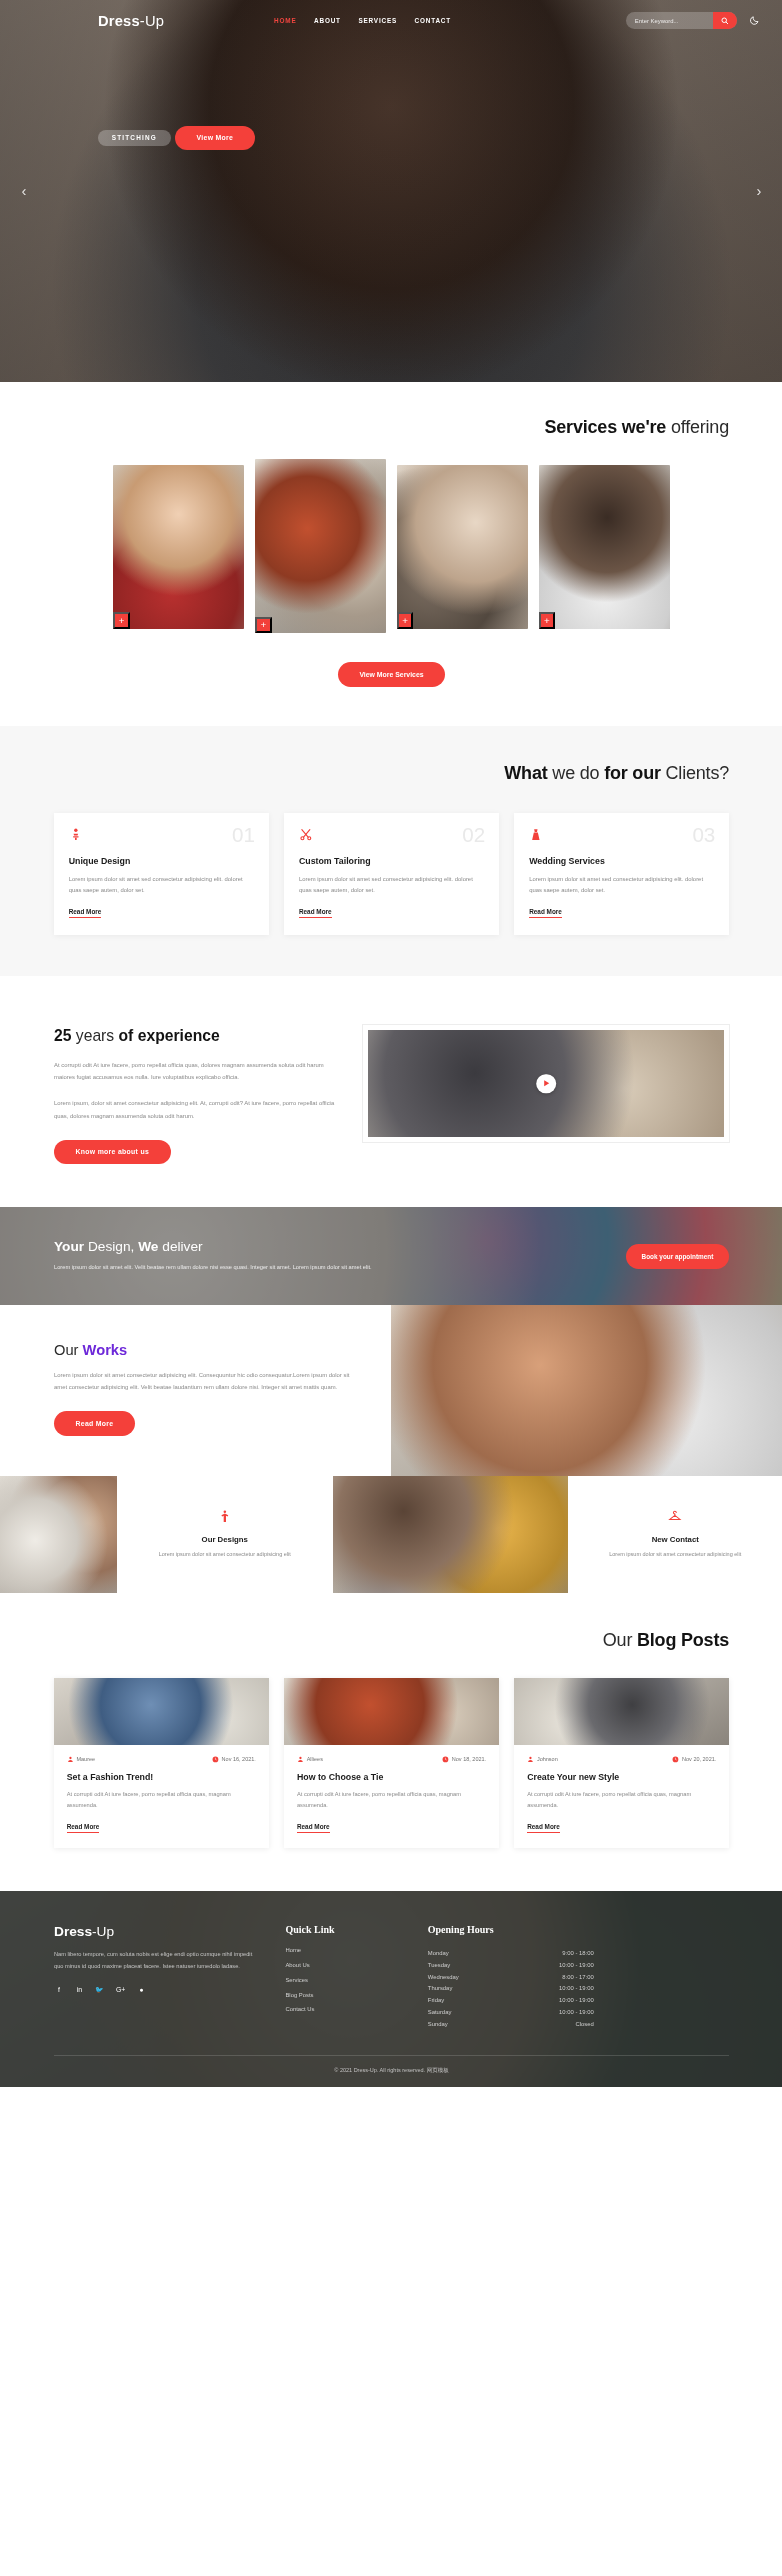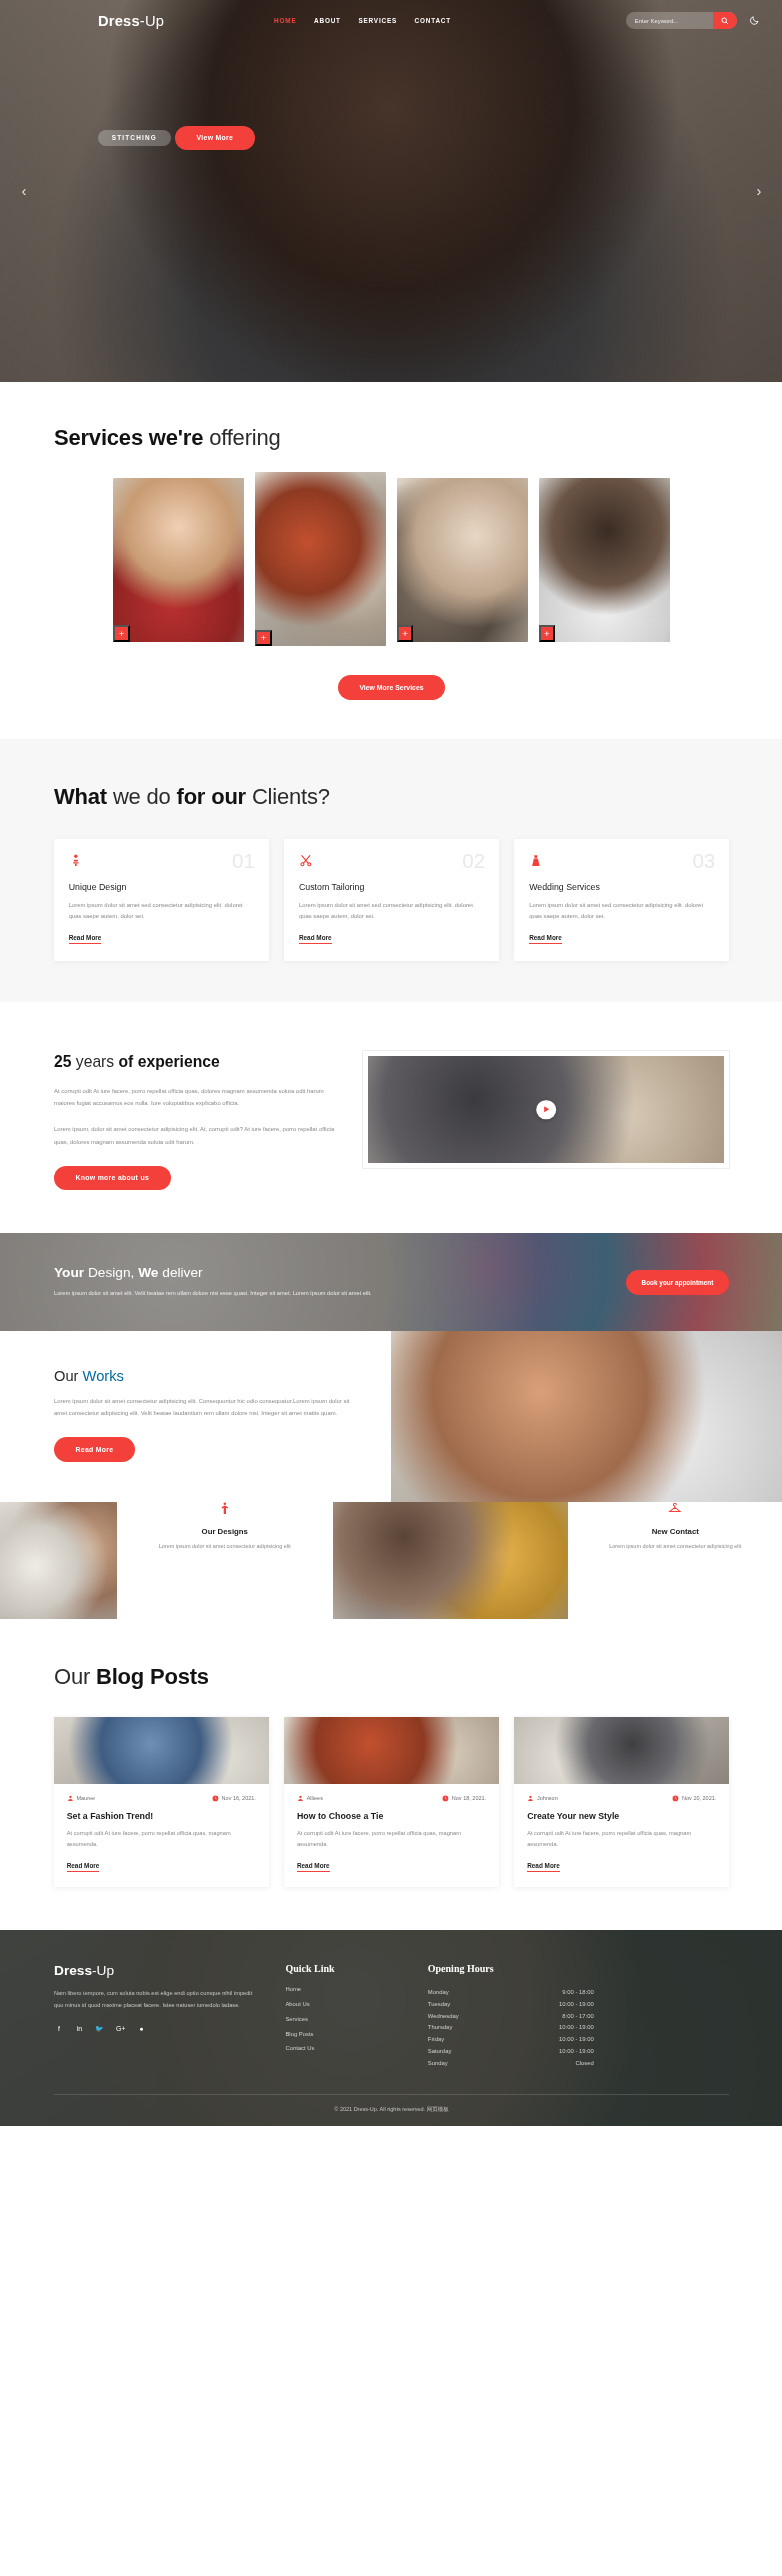--- a/index.html
+++ b/index.html
@@ -103,23 +103,22 @@
     color: rgba(255,255,255,.85); font-size: 14.7px; z-index: 6;
     cursor: pointer; background: none; border: 0; line-height: 1;
     font-family: "Liberation Sans", sans-serif;
   }
   .hero-arrow.left { left: 21.5px; }
   .hero-arrow.right { right: 21.5px; }
 
   
   .section { padding: 0 54px; }
   .sec-title {
-    text-align: left; font-size: 22px; font-weight: 300; color: #2b2b2b;
+    text-align: right; font-size: 18px; font-weight: 300; color: #2b2b2b;
     letter-spacing: -0.2px;
-    margin-top: 8px;
   }
   .sec-title b { font-weight: 700; color: #131313; }
 
   
   .services { padding-top: 35px; padding-bottom: 39px; background:#fff; }
   .svc-grid {
     display: flex; gap: 10.8px; justify-content: center; margin-top: 27px;
   }
   .svc-card {
     position: relative; width: 131px; height: 164px; overflow: hidden;
@@ -145,21 +144,21 @@
   .card {
     flex: 1; background: #fff; padding: 15.7px 14.7px 17.6px;
     box-shadow: 0 1px 5.9px rgba(0,0,0,.06);
     position: relative; min-height: 117px;
   }
   .card-num {
     position: absolute; right: 13.7px; top: 9.8px;
     font-size: 20.6px; color: #e9e9e9; font-weight: 300;
   }
   .card-icon { color: #f2403a; font-size: 12.7px; line-height: 1; height: 15.7px; }
-  .card-title { margin-top: 11.7px; font-size: 8.8px; font-weight: 400; color: #1b1b1b; }
+  .card-title { margin-top: 11.7px; font-size: 8.8px; font-weight: 700; color: #1b1b1b; }
   .card-text {
     margin-top: 7.8px; font-size: 5.9px; line-height: 1.9; color: #8a8a8a;
   }
   .read-more {
     display: inline-block; margin-top: 11.7px; font-size: 6.4px; font-weight: 700;
     color: #1b1b1b; text-decoration: none;
     border-bottom: 1px solid #f2403a; padding-bottom: 2px;
   }
 
   
@@ -202,29 +201,29 @@
     position: relative; z-index: 3; margin-left: auto;
     background: #f4403a; color: #fff; border: 0; border-radius: 19.6px;
     font-size: 6.4px; font-weight: 700; padding: 8.8px 15.7px; cursor: pointer;
     font-family: "Liberation Sans", sans-serif; white-space: nowrap;
   }
 
   
   .works { display: flex; background: #fff; }
   .works-left { width: 391px; padding: 37px 39px 29px 54px; }
   .works-title { font-size: 14.7px; font-weight: 300; color: #2b2b2b; }
-  .works-title b { font-weight: 400; color: #0369a1; }
+  .works-title b { font-weight: 700; color: #6d28d9; }
   .works-text { margin-top: 11.7px; font-size: 5.9px; line-height: 2; color: #8a8a8a; }
   .works-right { flex: 1; position: relative; min-height: 171px; overflow: hidden; }
 
   .works-row2 { display: flex; height: 117px; }
   .wr-img { width: 117px; position: relative; overflow: hidden; }
   .wr-card {
     flex: 1; background: #fff; display: flex; flex-direction: column;
-    align-items: center; text-align: center; padding: 0 15.7px;
+    align-items: center; justify-content: center; text-align: center; padding: 0 15.7px;
   }
   .wr-icon { color: #f2403a; font-size: 12.7px; line-height: 1; }
   .wr-title { margin-top: 8.8px; font-size: 7.8px; font-weight: 700; color: #1b1b1b; }
   .wr-text { margin-top: 5.9px; font-size: 5.5px; line-height: 1.8; color: #8a8a8a; }
   .wr-wide { width: 117px; position: relative; overflow: hidden; }
 
   
   .blog { background: #fff; padding-top: 37px; padding-bottom: 43px; }
   .blog-grid { display: flex; gap: 15.7px; margin-top: 27px; }
   .blog-card {

